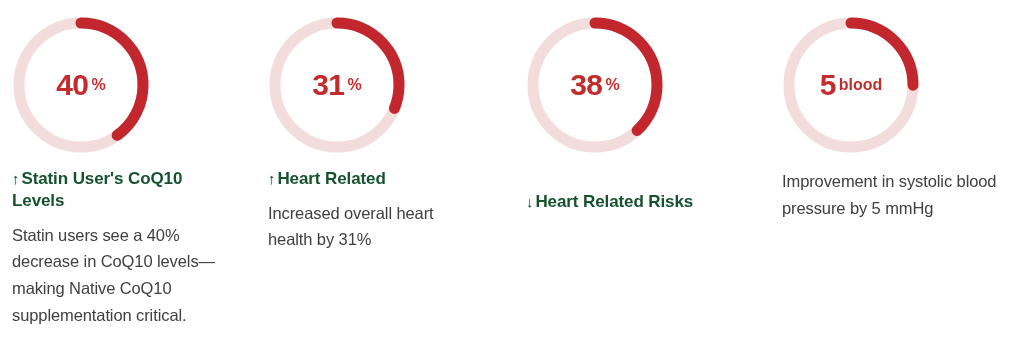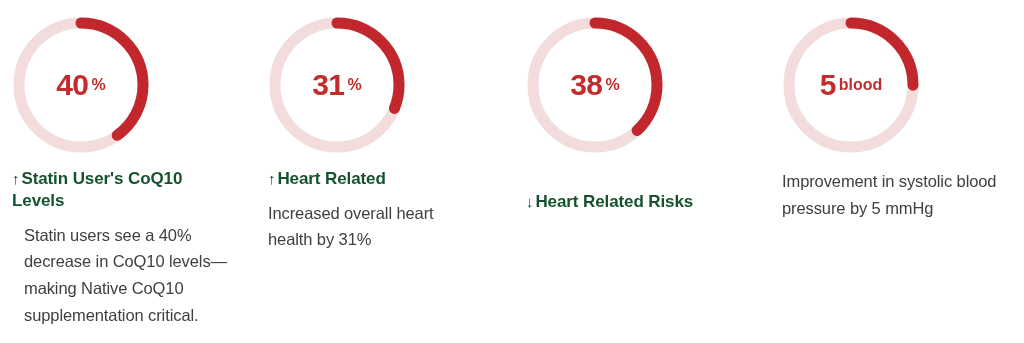--- a/index.html
+++ b/index.html
@@ -93,21 +93,21 @@
 
   .stat-body {
     font-size: 16.5px;
     color: #404040;
     line-height: 1.62;
     margin: 0;
     max-width: 212px;
     letter-spacing: -0.1px;
   }
   .stat-card.c4 .stat-body { max-width: 218px; }
-  .stat-card.c1 .stat-body { max-width: 208px; margin-left: 12px; }
+  .stat-card.c1 .stat-body { max-width: 208px; }
 </style>
 </head>
 <body>
 
 <div class="stats-row">
 
   <div class="stat-card c1">
     <div class="gauge-wrap">
       <svg viewBox="0 0 138 138">
         <circle cx="69" cy="69" r="62" fill="none" stroke="#f3dcdc" stroke-width="11"></circle>

